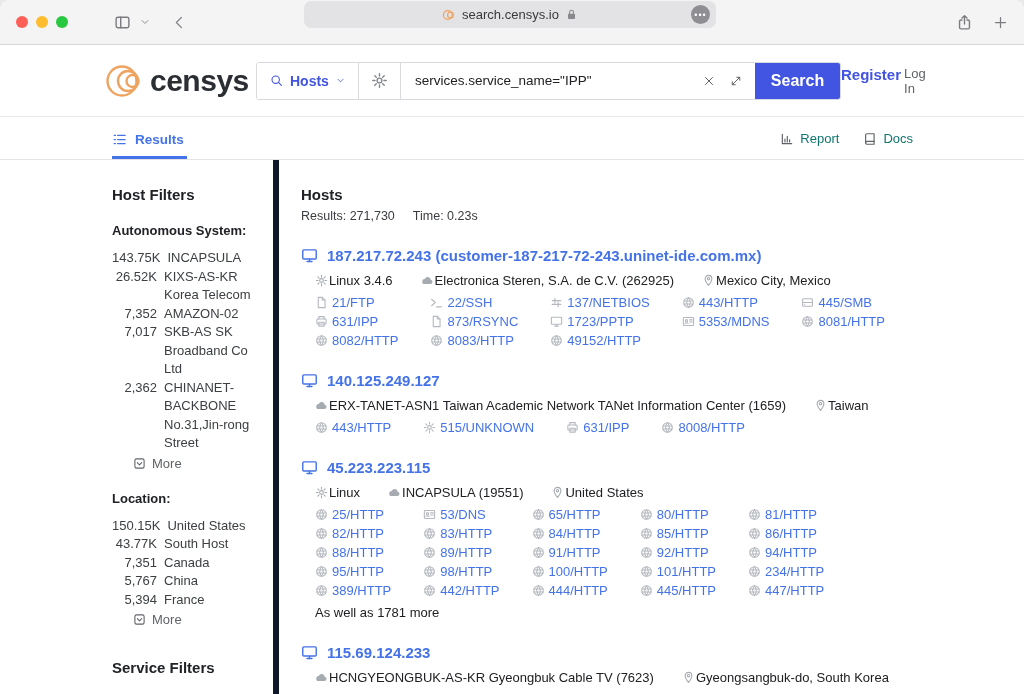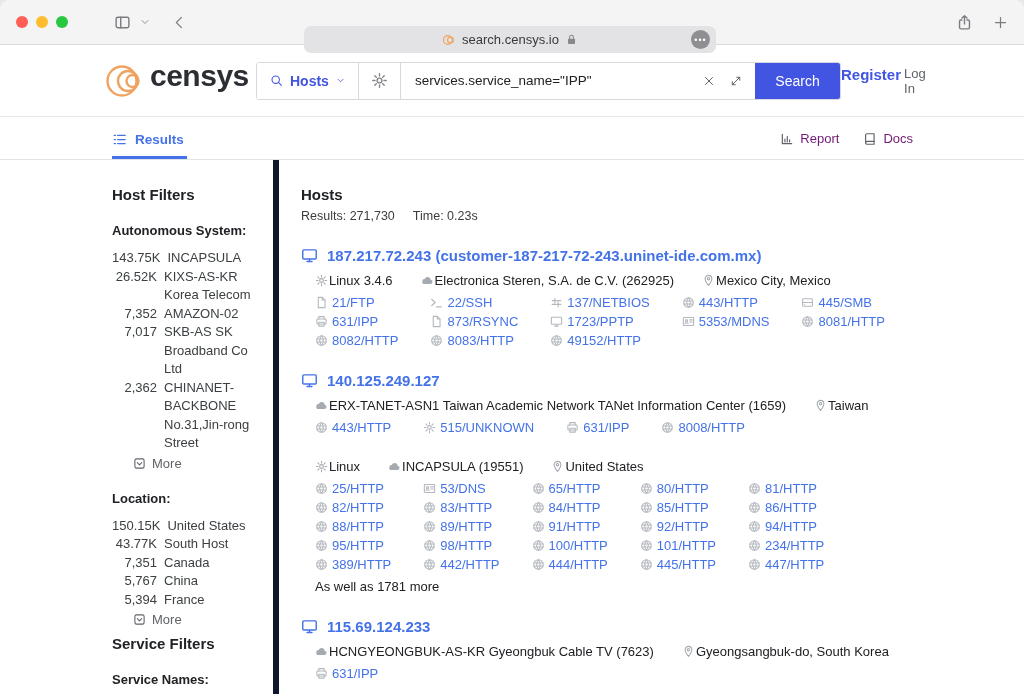--- a/index.html
+++ b/index.html
@@ -10,72 +10,72 @@
 
   
   .chrome { height:45px; background:#f5f4f5; border-bottom:1px solid #d8d8d8;
             display:flex; align-items:center; padding:0 16px; position:relative; }
   .lights { display:flex; gap:8px; margin-right:46px; }
   .light { width:12px; height:12px; border-radius:50%; }
   .chrome-ic { color:#7b7b80; display:flex; align-items:center; }
   .icon { display:inline-block; width:1em; height:1em; flex:none; }
   .icon svg { width:100%; height:100%; display:block; fill:none; stroke:currentColor;
               stroke-width:2; stroke-linecap:round; stroke-linejoin:round; }
-  .address-bar { position:absolute; left:304px; top:26px; width:412px; height:27px;
+  .address-bar { position:absolute; left:304px; top:1px; width:412px; height:27px;
                  background:#e3e2e4; border-radius:7px; display:flex; align-items:center;
                  justify-content:center; gap:6px; font-size:13px; color:#39393b; }
   .dots-btn { position:absolute; right:6px; top:4px; width:19px; height:19px; border-radius:50%;
               background:#8e8e93; color:#fff; display:flex; align-items:center; justify-content:center;
               font-size:9px; letter-spacing:1px; line-height:0; }
   .chrome-right { margin-left:auto; display:flex; gap:20px; align-items:center; color:#6e6e73; }
 
   
   .app-header { height:72px; background:#fff; border-bottom:1px solid #e8e8ea;
                 display:flex; align-items:center; padding:0 104px; }
-  .logo { display:flex; width:152px; flex:none; }
+  .logo { display:flex; align-items:center; width:152px; flex:none; }
   .logo-word { font-size:30px; font-weight:bold; color:#2b2e33; letter-spacing:-0.5px; }
   .search-group { display:flex; align-items:stretch; height:38px; border:1px solid #d7d9de;
                   border-radius:3px; background:#fff; width:585px; flex:none; overflow:hidden; }
   .hosts-btn { display:flex; align-items:center; gap:7px; padding:0 13px; background:#fff;
                border:none; border-right:1px solid #d7d9de; color:var(--accent); font-weight:bold;
                font-size:14px; font-family:inherit; cursor:pointer; }
   .gear-btn { width:42px; display:flex; align-items:center; justify-content:center; background:#fff;
               border:none; border-right:1px solid #d7d9de; color:#84888d; font-size:17px; cursor:pointer; }
   .query-input { flex:1; border:none; outline:none; padding:0 10px 0 14px; font-size:13.5px;
                  color:#202124; font-family:inherit; }
   .input-icons { display:flex; align-items:center; gap:15px; padding-right:13px; color:#5f6368; font-size:12px; }
-  .search-btn { width:85px; background:var(--accent); color:#fff; border:none; font-size:14px;
-                font-weight:normal; font-family:inherit; cursor:pointer; }
+  .search-btn { width:85px; background:var(--accent); color:#fff; border:none; font-size:16px;
+                font-weight:bold; font-family:inherit; cursor:pointer; }
   .auth { margin-left:auto; display:flex; flex-direction:row; gap:3px; align-items:flex-start; }
   .register { color:var(--accent); font-size:15px; font-weight:bold; text-decoration:none; }
   .login { color:#5f6368; font-size:13px; text-decoration:none; }
 
   
   .tabbar { height:43px; display:flex; align-items:flex-end; padding:0 111px 0 112px;
             border-bottom:1px solid #e2e4e7; background:#fff; }
   .tab-results { display:flex; align-items:center; gap:8px; color:var(--link); font-weight:bold;
                  font-size:13.5px; padding:0 3px 9px 0; border-bottom:3px solid var(--link); cursor:pointer; }
   .tab-results .icon { font-size:15px; }
   .tab-links { margin-left:auto; display:flex; gap:24px; padding-bottom:13px; }
-  .tab-link { display:flex; align-items:center; gap:6px; font-size:13px; color:#701a75; cursor:pointer; }
+  .tab-link { display:flex; align-items:center; gap:6px; font-size:13px; color:#0f766e; cursor:pointer; }
   .tab-link .icon { font-size:14px; color:#5f6368; }
 
   
   .content { display:flex; height:534px; overflow:hidden; padding-left:112px; background:#fff; }
   .sidebar { width:167px; flex:none; border-right:6px solid #0f172a; padding:26px 10px 0 0; }
   .panel-title { font-size:15px; font-weight:bold; color:#202226; }
   .fsection-label { font-size:13px; font-weight:bold; color:#202226; margin-top:20px; }
   .frows { margin-top:11px; }
   .frow { display:flex; font-size:13px; color:#3c4043; line-height:18.5px; }
   .fcount { min-width:52px; text-align:right; padding-right:7px; flex:none; }
   .fname { flex:1; cursor:pointer; }
   .more-link { display:flex; align-items:center; gap:6px; color:#5f6368; font-size:13px;
                margin:3px 0 0 21px; cursor:pointer; }
   .more-link .icon { font-size:13px; }
-  .sf-title { margin-top:8px; }
+  .sf-title { margin-top:32px; }
 
   .main { flex:1; padding:26px 0 0 22px; }
   .main-title { font-size:15px; font-weight:bold; color:#202226; }
   .meta-line { display:flex; gap:18px; margin-top:6px; font-size:12.5px; color:#3a3d41; }
   .host { margin-top:24px; }
   .host-title { display:flex; align-items:center; gap:9px; color:var(--link); font-size:15px;
                 font-weight:bold; text-decoration:none; }
   .host-title .icon { font-size:17px; }
   .host-meta { display:flex; gap:28px; align-items:center; margin:9px 0 7px 14px;
                font-size:13px; color:#202124; flex-wrap:wrap; }
@@ -556,20 +556,29 @@
                   <svg viewBox="0 0 24 24">
                     <circle cx="12" cy="12" r="8.8"></circle>
                     <path d="M3.8 9.2h16.4M3.8 14.8h16.4M12 3.2a13.5 13.5 0 0 1 0 17.6M12 3.2a13.5 13.5 0 0 0 0 17.6"></path>
                   </svg>
                 </span>
                 <span>8008/HTTP</span>
               </a>
             </div>
           </div>
           <div class="host">
+            <a class="host-title" href="#">
+              <span class="icon">
+                <svg viewBox="0 0 24 24">
+                  <rect x="2.5" y="4" width="19" height="13" rx="1.5"></rect>
+                  <path d="M8.5 20.5h7M12 17.5v3"></path>
+                </svg>
+              </span>
+              <span>45.223.223.115</span>
+            </a>
             <div class="host-meta">
               <span class="meta-item">
                 <span class="icon">
                   <svg viewBox="0 0 24 24">
                     <circle cx="12" cy="12" r="3.4"></circle>
                     <path d="M12 2.5v3.2M12 18.3v3.2M2.5 12h3.2M18.3 12h3.2M5.3 5.3l2.2 2.2M16.5 16.5l2.2 2.2M18.7 5.3l-2.2 2.2M7.5 16.5l-2.2 2.2"></path>
                   </svg>
                 </span>
                 <span>Linux</span>
               </span>

